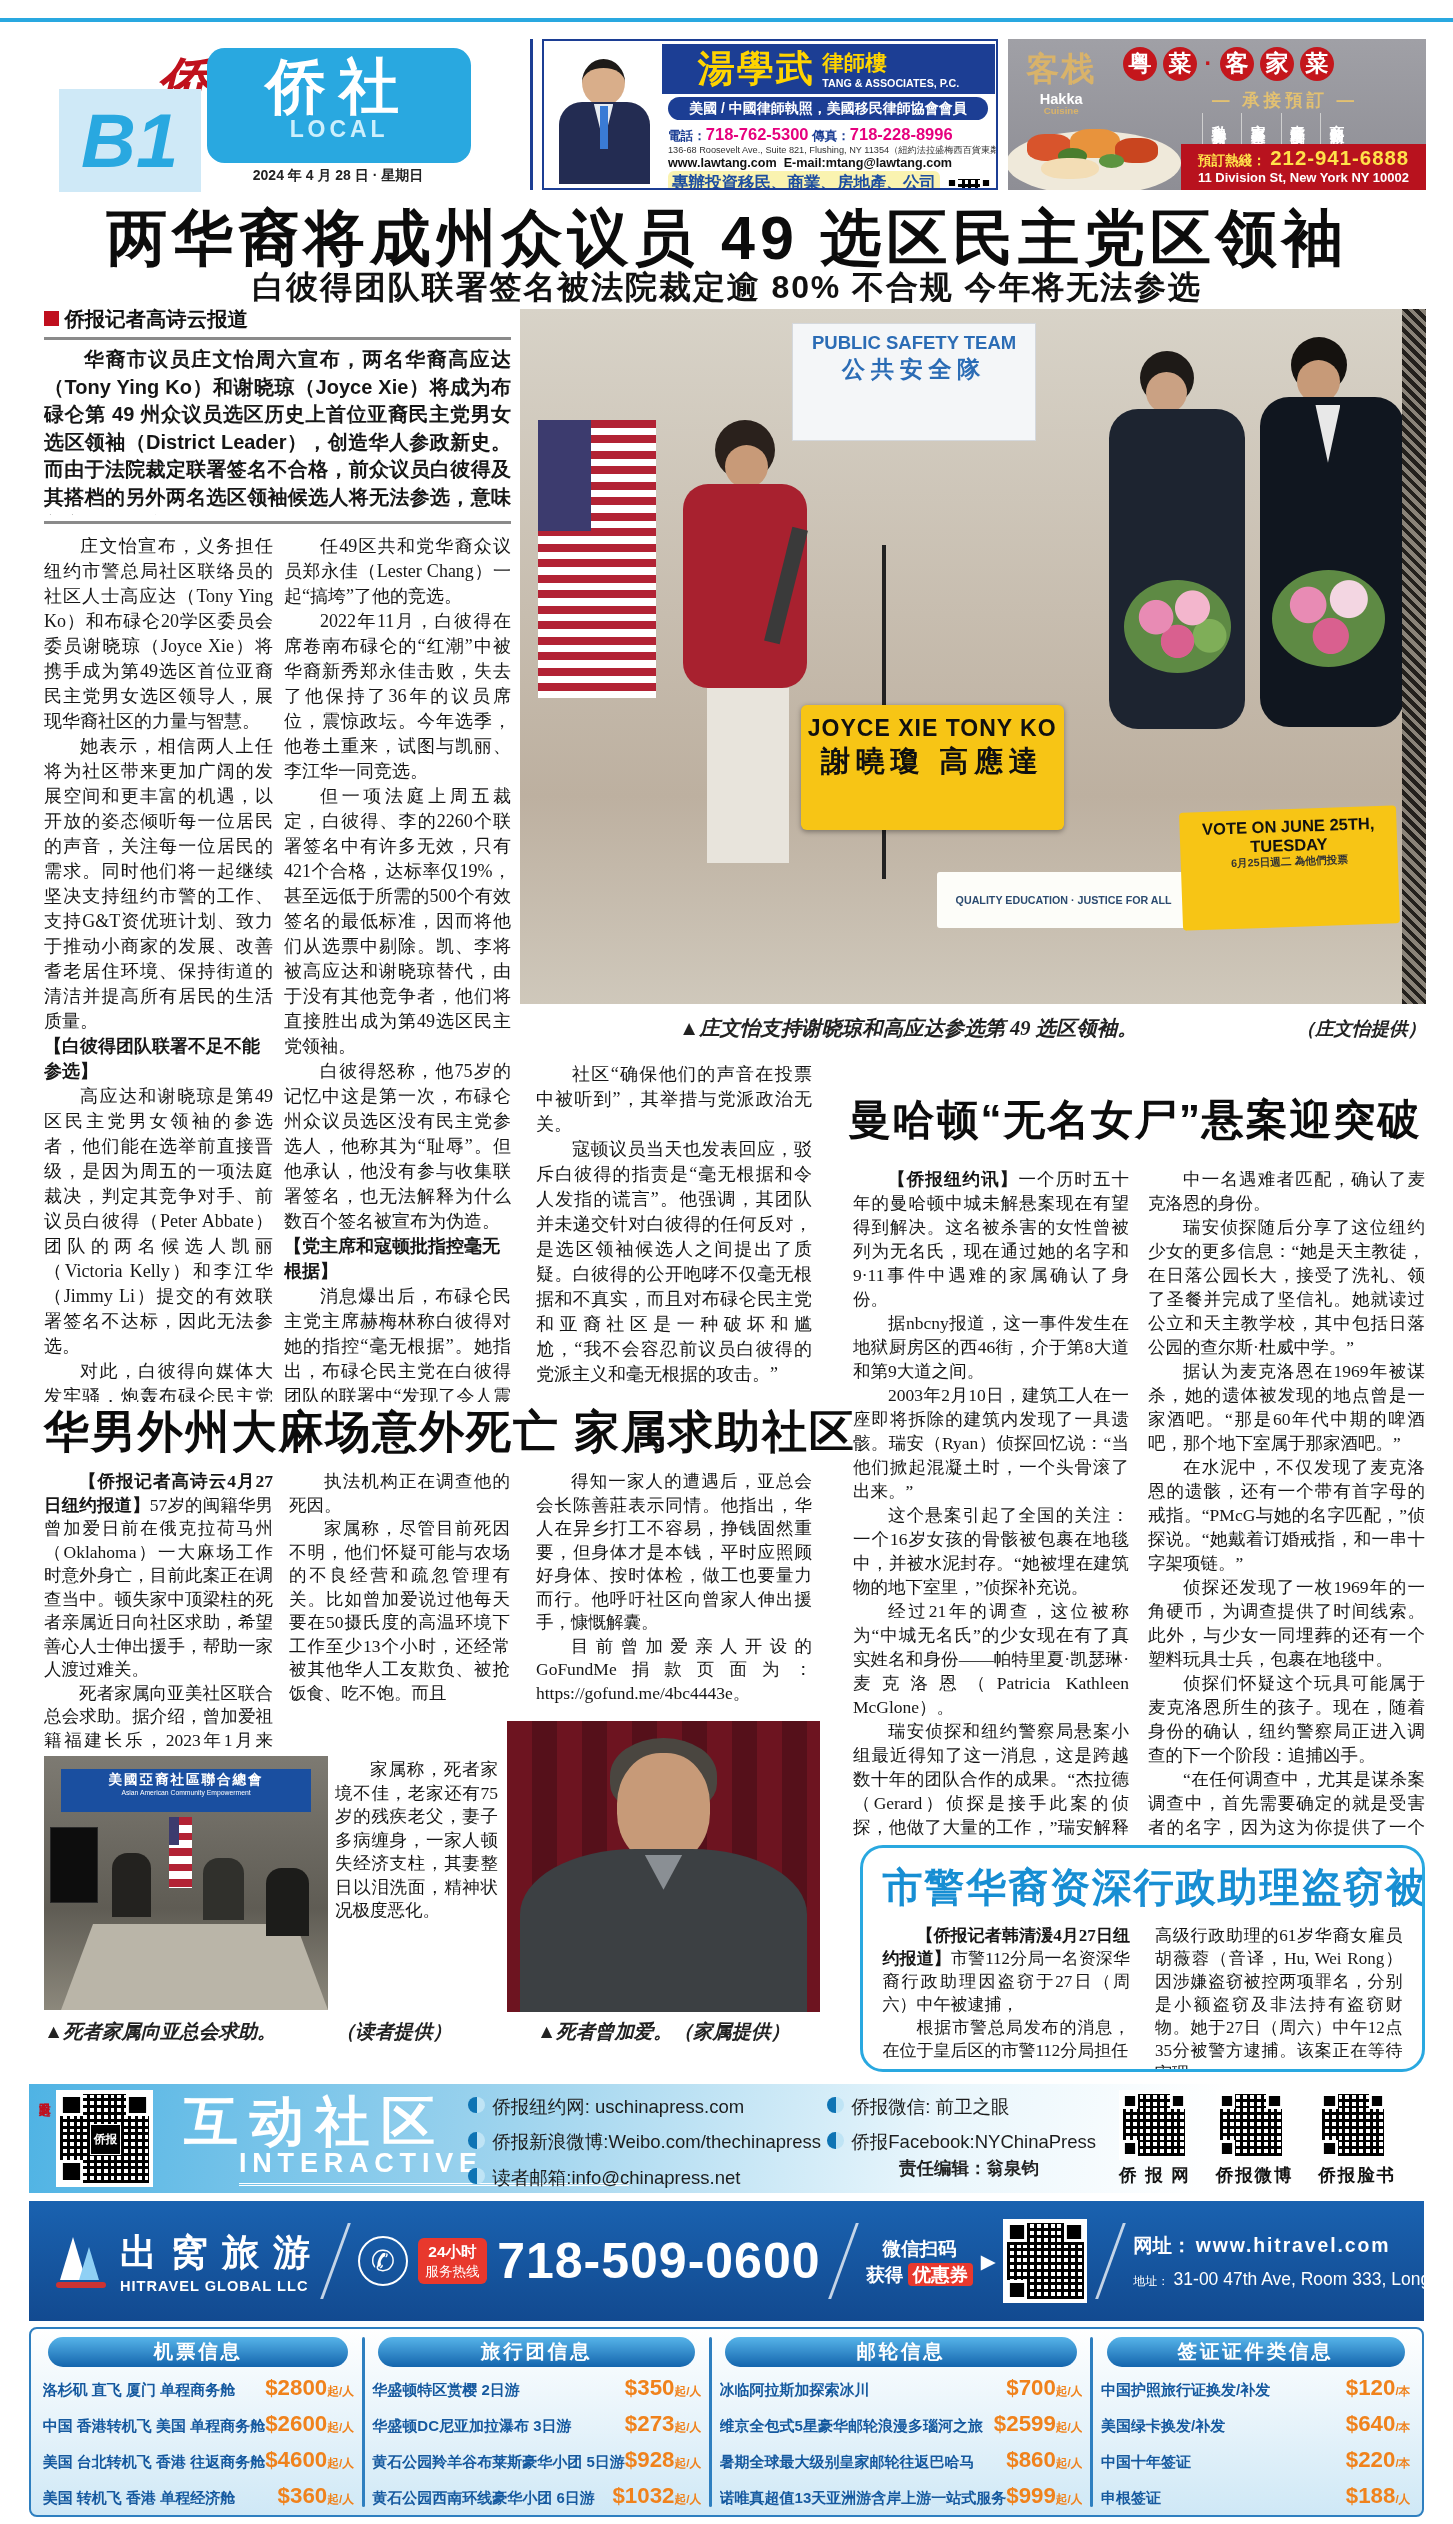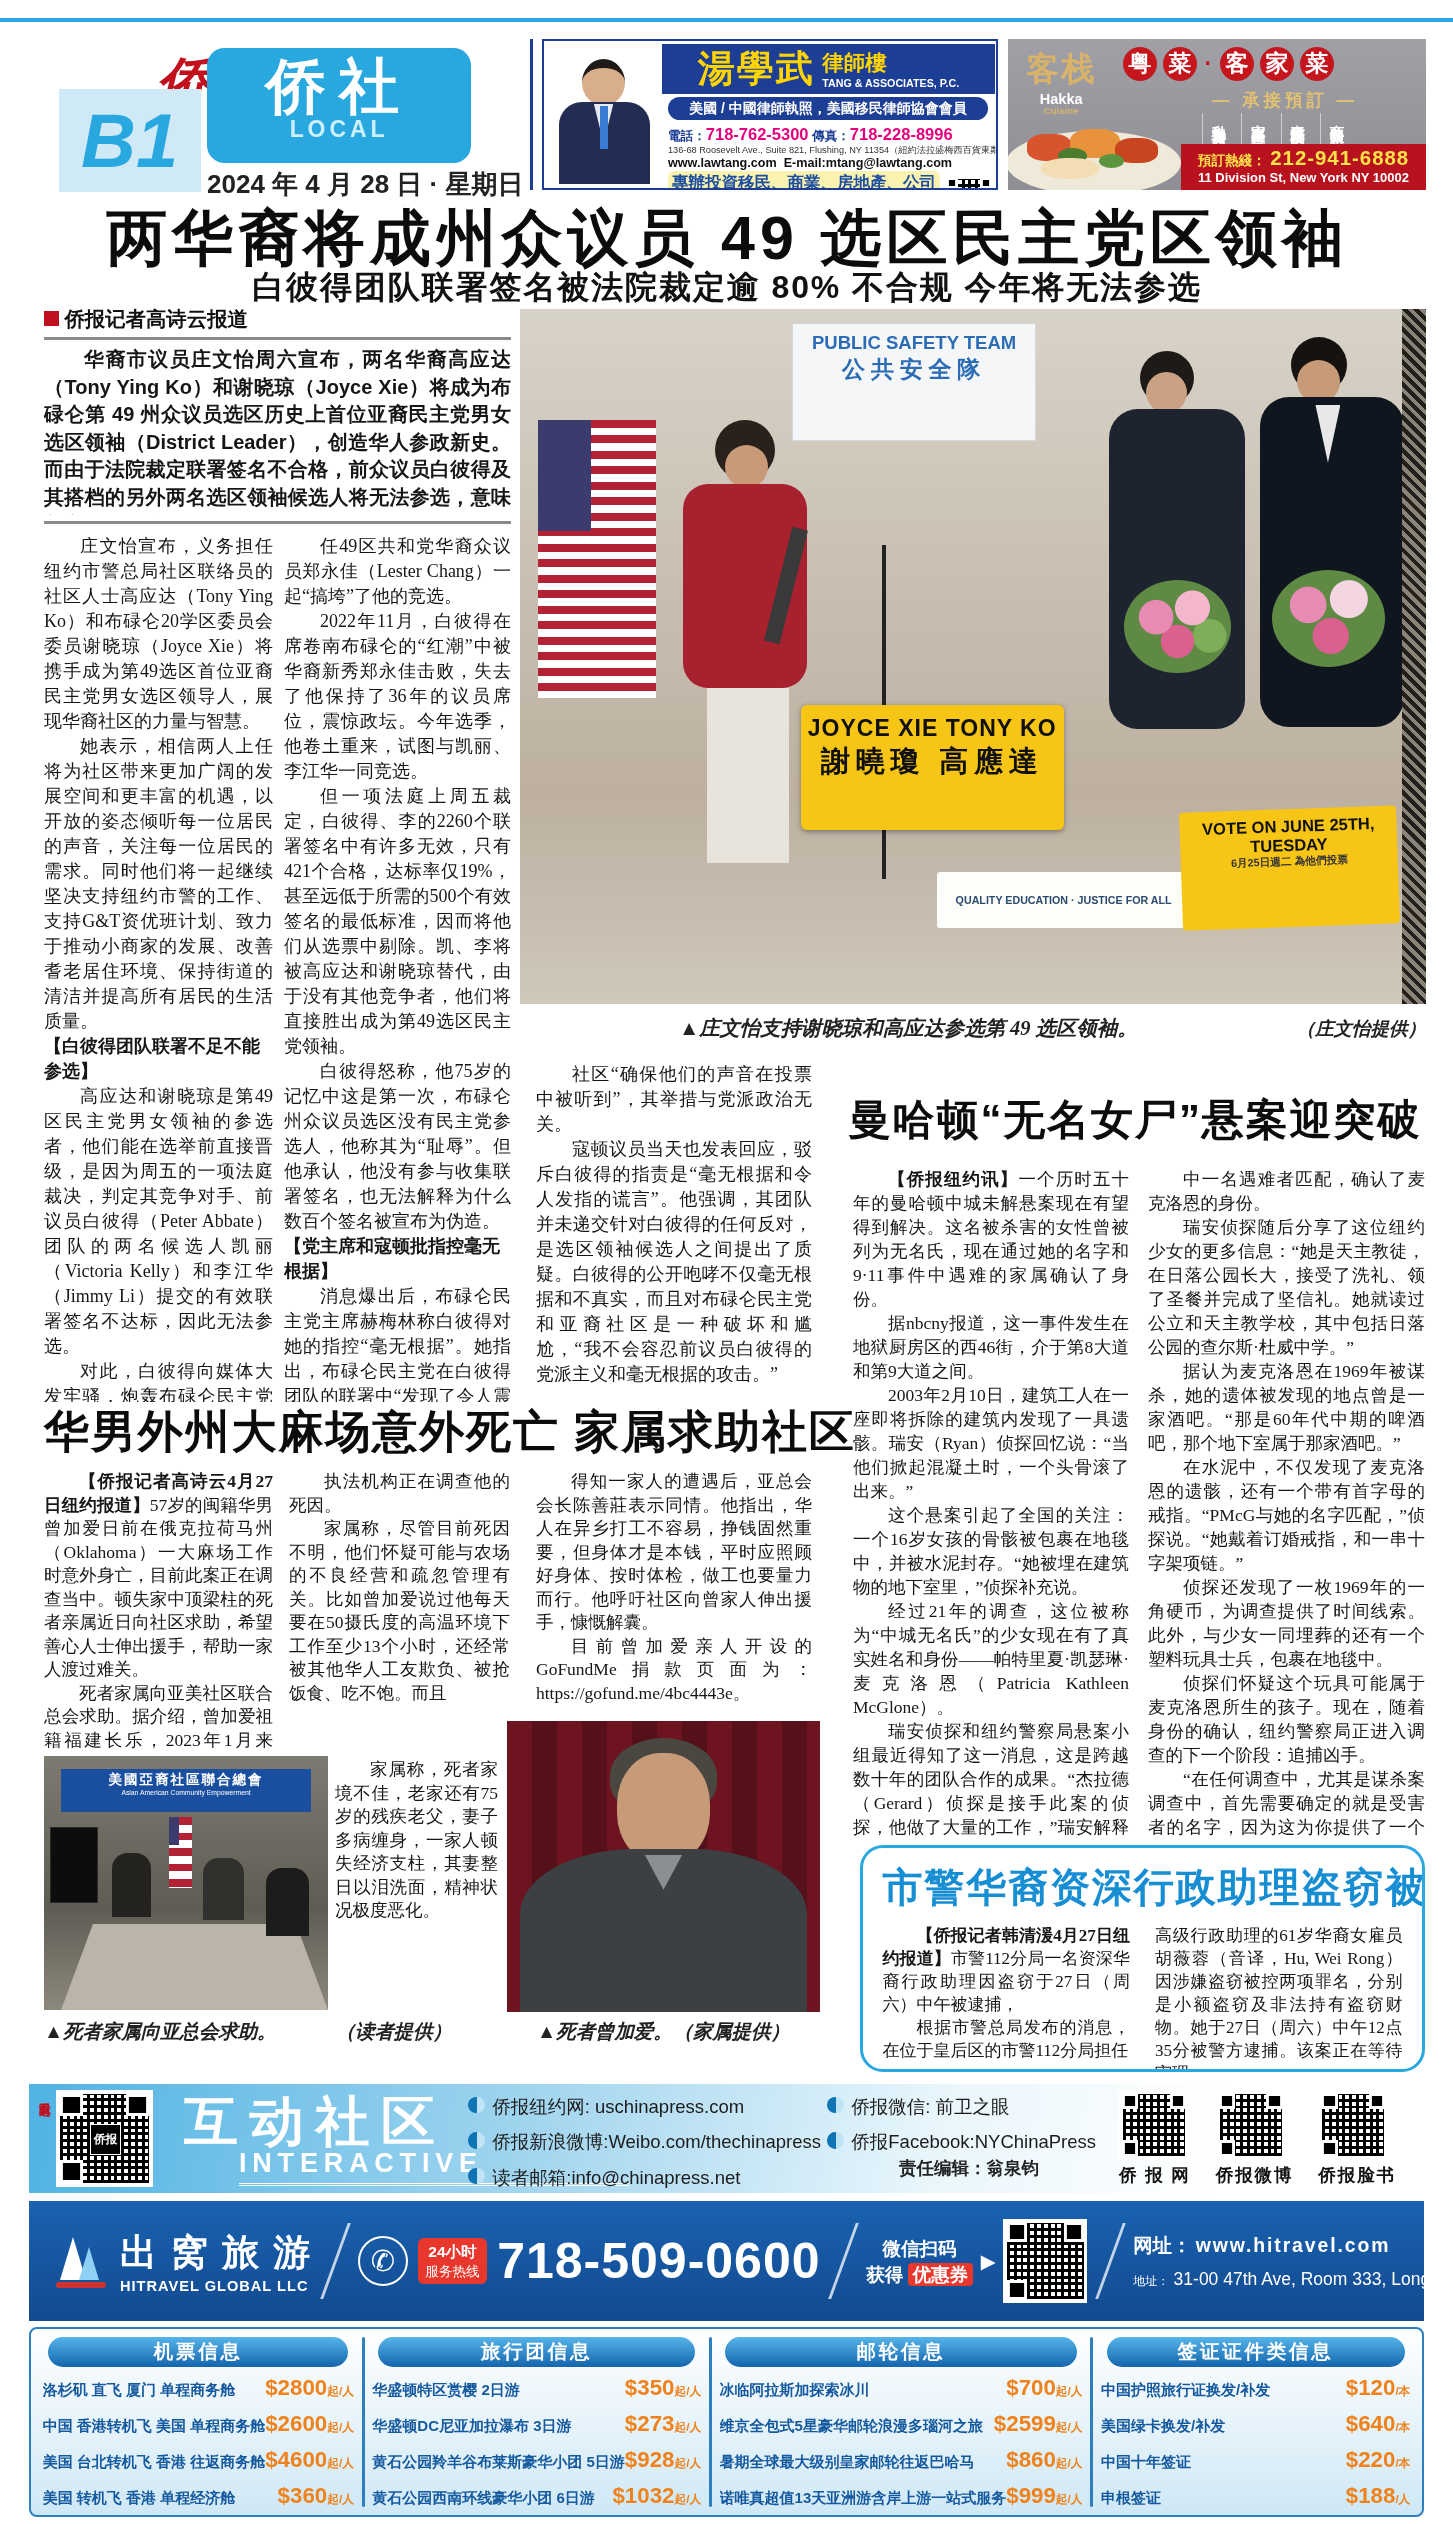--- a/index.html
+++ b/index.html
@@ -56,21 +56,21 @@
         <span style="font-size:23px;display:block">PRESS</span>
       </span>
     </div>
     <div class="abs" style="left:14.6px;top:60px;width:142px;height:103px;background:#cfe9f7;display:flex;align-items:center;justify-content:center">
       <span style="font-size:76px;font-weight:900;font-style:italic;color:#29a8e0">B1</span>
     </div>
     <div class="abs" style="left:163px;top:19.4px;width:264px;height:115px;background:#29a8e0;border-radius:17.5px;text-align:center;padding-top:5.8px">
       <div style="font-size:60px;font-weight:900;color:#fff;letter-spacing:13.6px;line-height:1.1">侨社</div>
       <div style="font-size:23px;font-weight:900;color:#cdeffc;letter-spacing:3.9px;margin-top:-3.9px">LOCAL</div>
     </div>
-    <div class="abs" style="left:163px;top:138px;width:262px;text-align:center;font-size:26px;font-weight:bold;color:#222;white-space:nowrap">2024 年 4 月 28 日 · 星期日</div>
+    <div class="abs" style="left:163px;top:138px;width:262px;text-align:center;font-size:14px;font-weight:bold;color:#222;white-space:nowrap">2024 年 4 月 28 日 · 星期日</div>
   </div>
 
   <div class="abs" style="left:530px;top:39px;width:2.9px;height:151px;background:#1c3e94"></div>
 
   <div class="abs" style="left:542px;top:39px;width:456px;height:151px;border:2.9px solid #1c3e94;background:#fff;overflow:hidden">
     <div class="abs" style="left:2.9px;top:2.9px;width:115px;height:140px;background:repeating-linear-gradient(90deg,#6a4a30 0 13.6px,#4a3категории220 13.6px 15.5px),repeating-linear-gradient(180deg,#7a5a3a 0 19.4px,#5a3f2a 19.4px 39px)">
       <div class="abs" style="left:35px;top:15.5px;width:43px;height:47px;border-radius:50%;background:#d9ae8a;border-top:9.7px solid #1d1a18"></div>
       <div class="abs" style="left:11.7px;top:58px;width:91px;height:82px;border-radius:23px 23px 0 0;background:#232c52"></div>
       <div class="abs" style="left:47px;top:60px;width:19.4px;height:39px;background:#e8ecf2;clip-path:polygon(0 0,100% 0,50% 100%)"></div>
       <div class="abs" style="left:53px;top:62px;width:7.8px;height:43px;background:#3a7bd5"></div>

